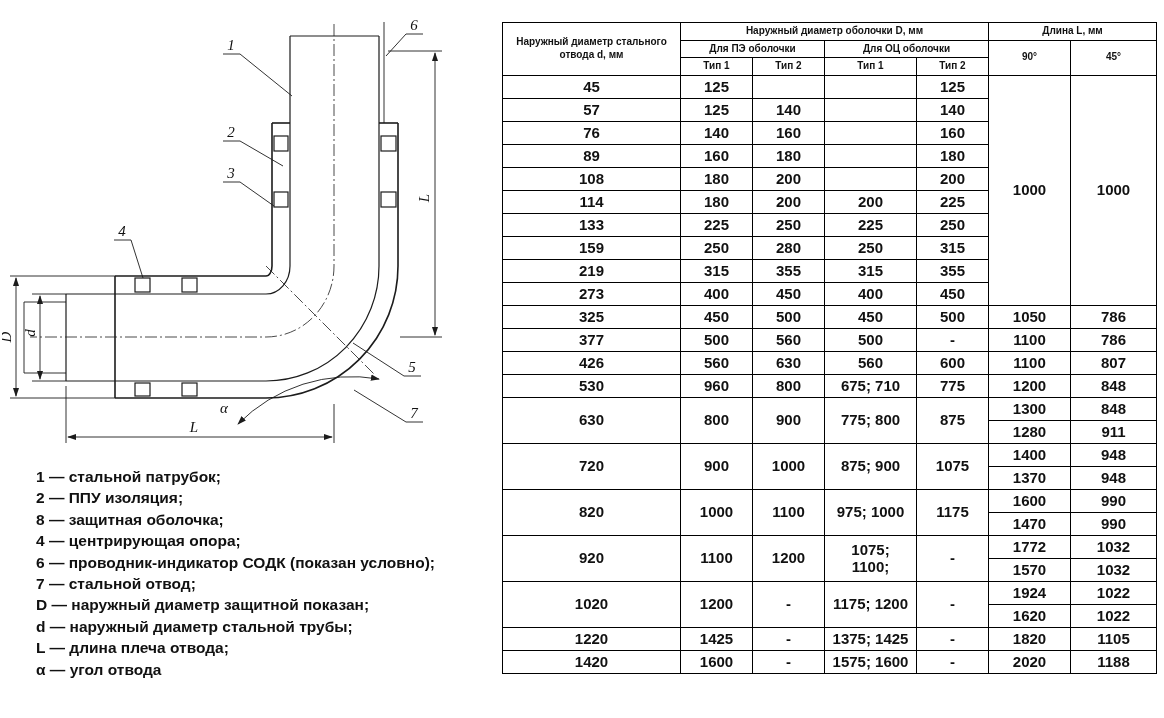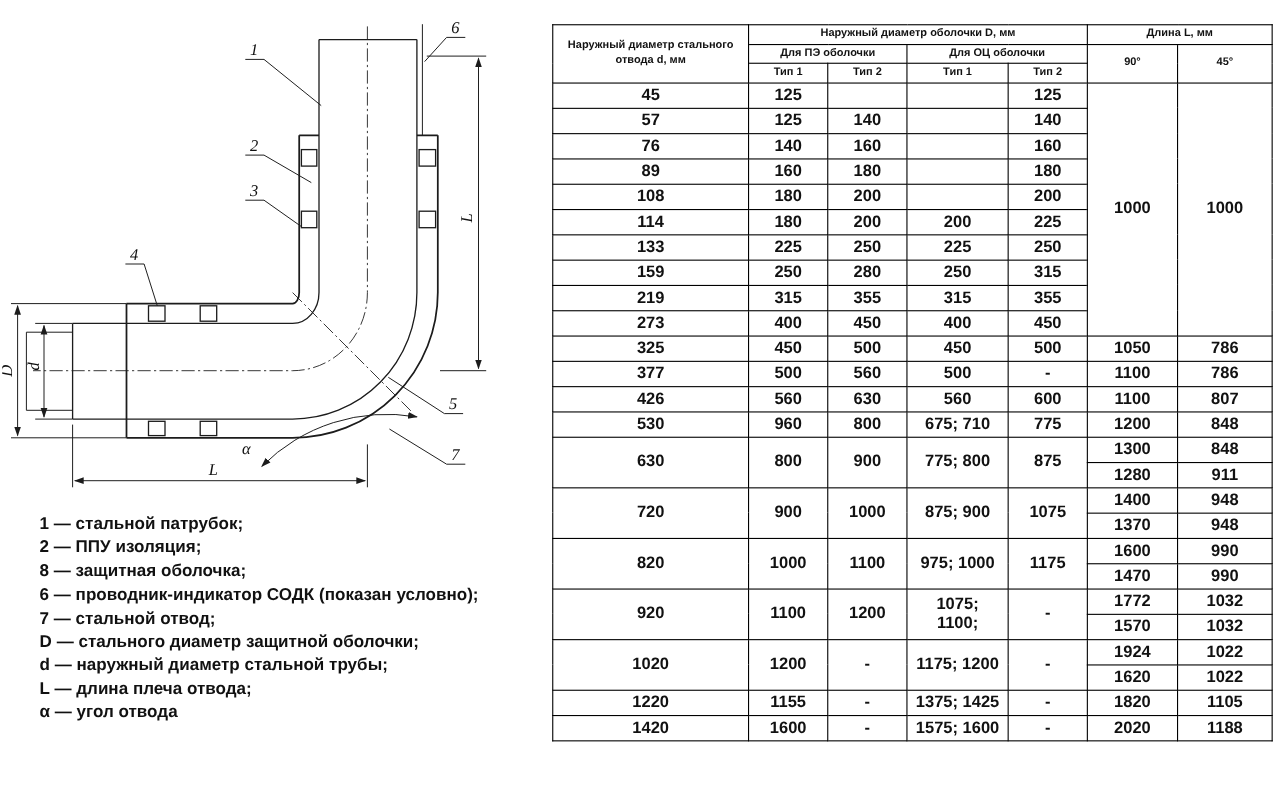--- a/index.html
+++ b/index.html
@@ -122,23 +122,24 @@
         <text class="lbl" x="412" y="412" text-anchor="middle">7</text>
         <line class="thin" x1="404" y1="416" x2="421" y2="416"></line>
         <line class="thin" x1="404" y1="416" x2="352" y2="384"></line>
       </g>
     </svg>
 
     <div class="legend">
         <div class="legend-item">1 — стальной патрубок;</div>
         <div class="legend-item">2 — ППУ изоляция;</div>
         <div class="legend-item">8 — защитная оболочка;</div>
+        <div class="legend-item">4 — центрирующая опора;</div>
         <div class="legend-item">6 — проводник-индикатор СОДК (показан условно);</div>
         <div class="legend-item">7 — стальной отвод;</div>
-        <div class="legend-item">D — стального диаметр защитной оболочки;</div>
+        <div class="legend-item">D — наружный диаметр защитной показан;</div>
         <div class="legend-item">d — наружный диаметр стальной трубы;</div>
         <div class="legend-item">L — длина плеча отвода;</div>
         <div class="legend-item">α — угол отвода</div>
       </div>
   </div>
 
   <div class="right-pane">
     <table class="dims">
       <colgroup>
         <col style="width:178px">
@@ -338,21 +339,21 @@
             <td rowspan="2">-</td>
             <td>1924</td>
             <td>1022</td>
           </tr>
           <tr>
             <td>1620</td>
             <td>1022</td>
           </tr>
           <tr>
             <td>1220</td>
-            <td>1155</td>
+            <td>1425</td>
             <td>-</td>
             <td>1375; 1425</td>
             <td>-</td>
             <td>1820</td>
             <td>1105</td>
           </tr>
           <tr>
             <td>1420</td>
             <td>1600</td>
             <td>-</td>

